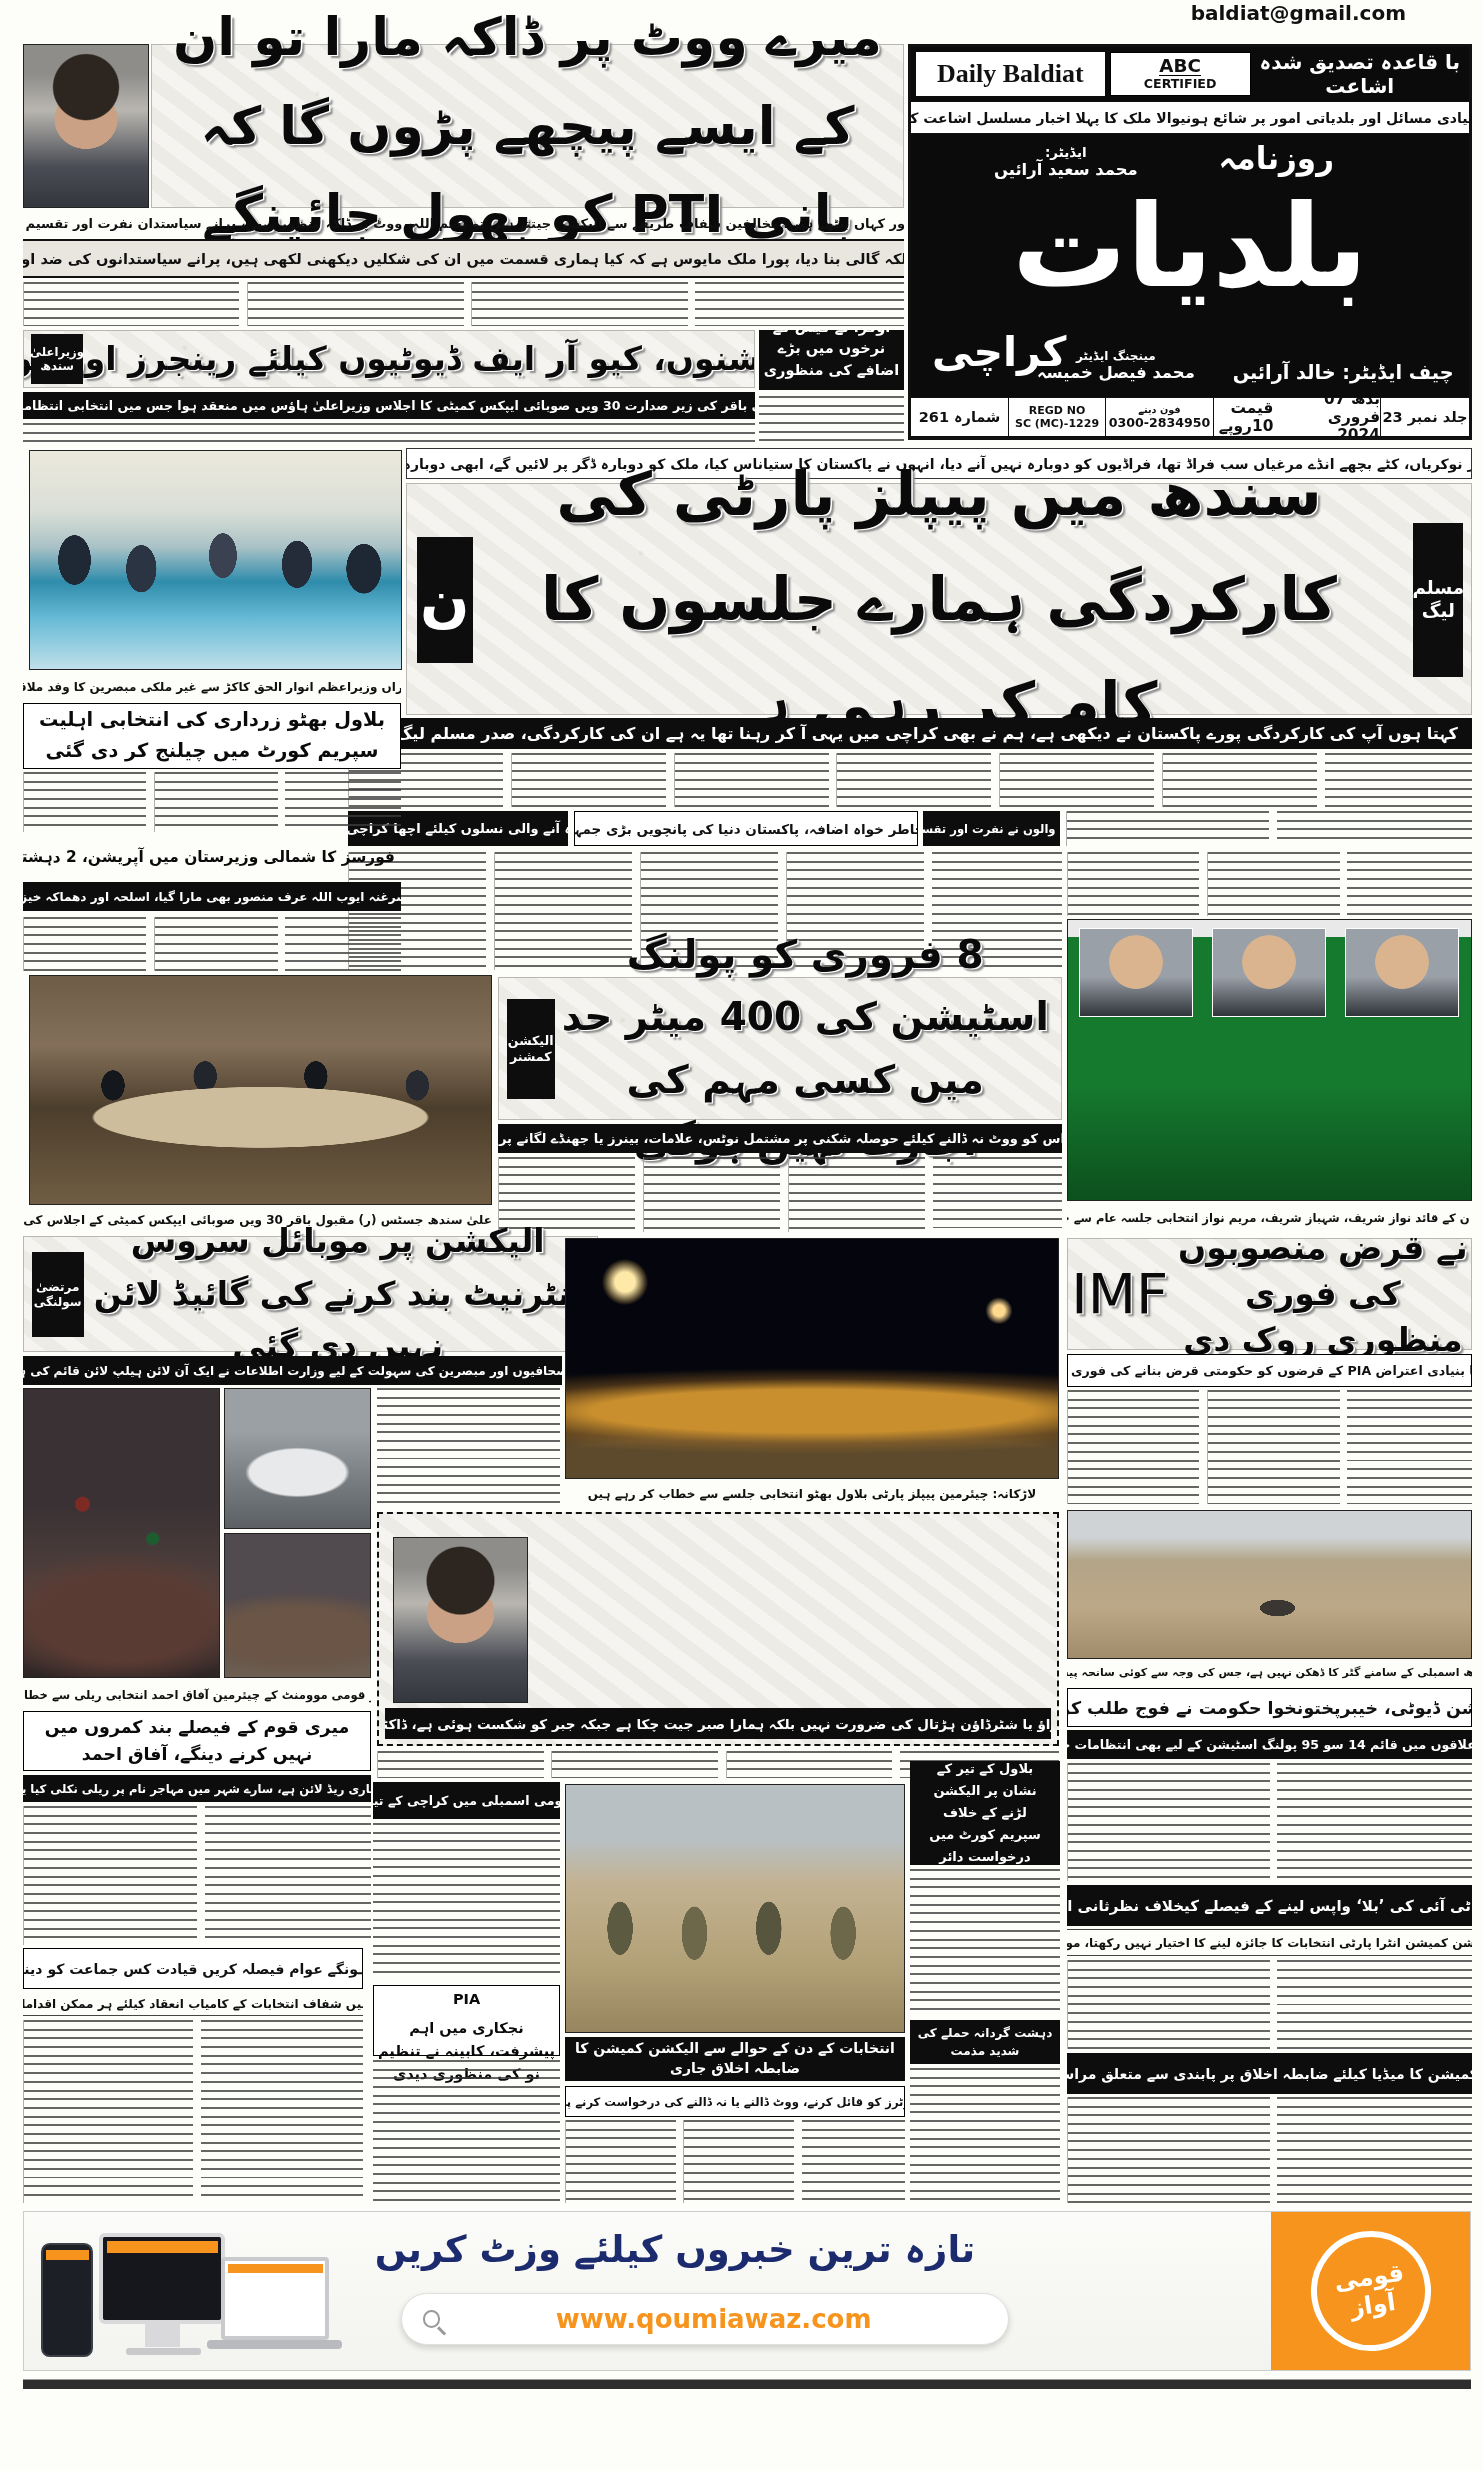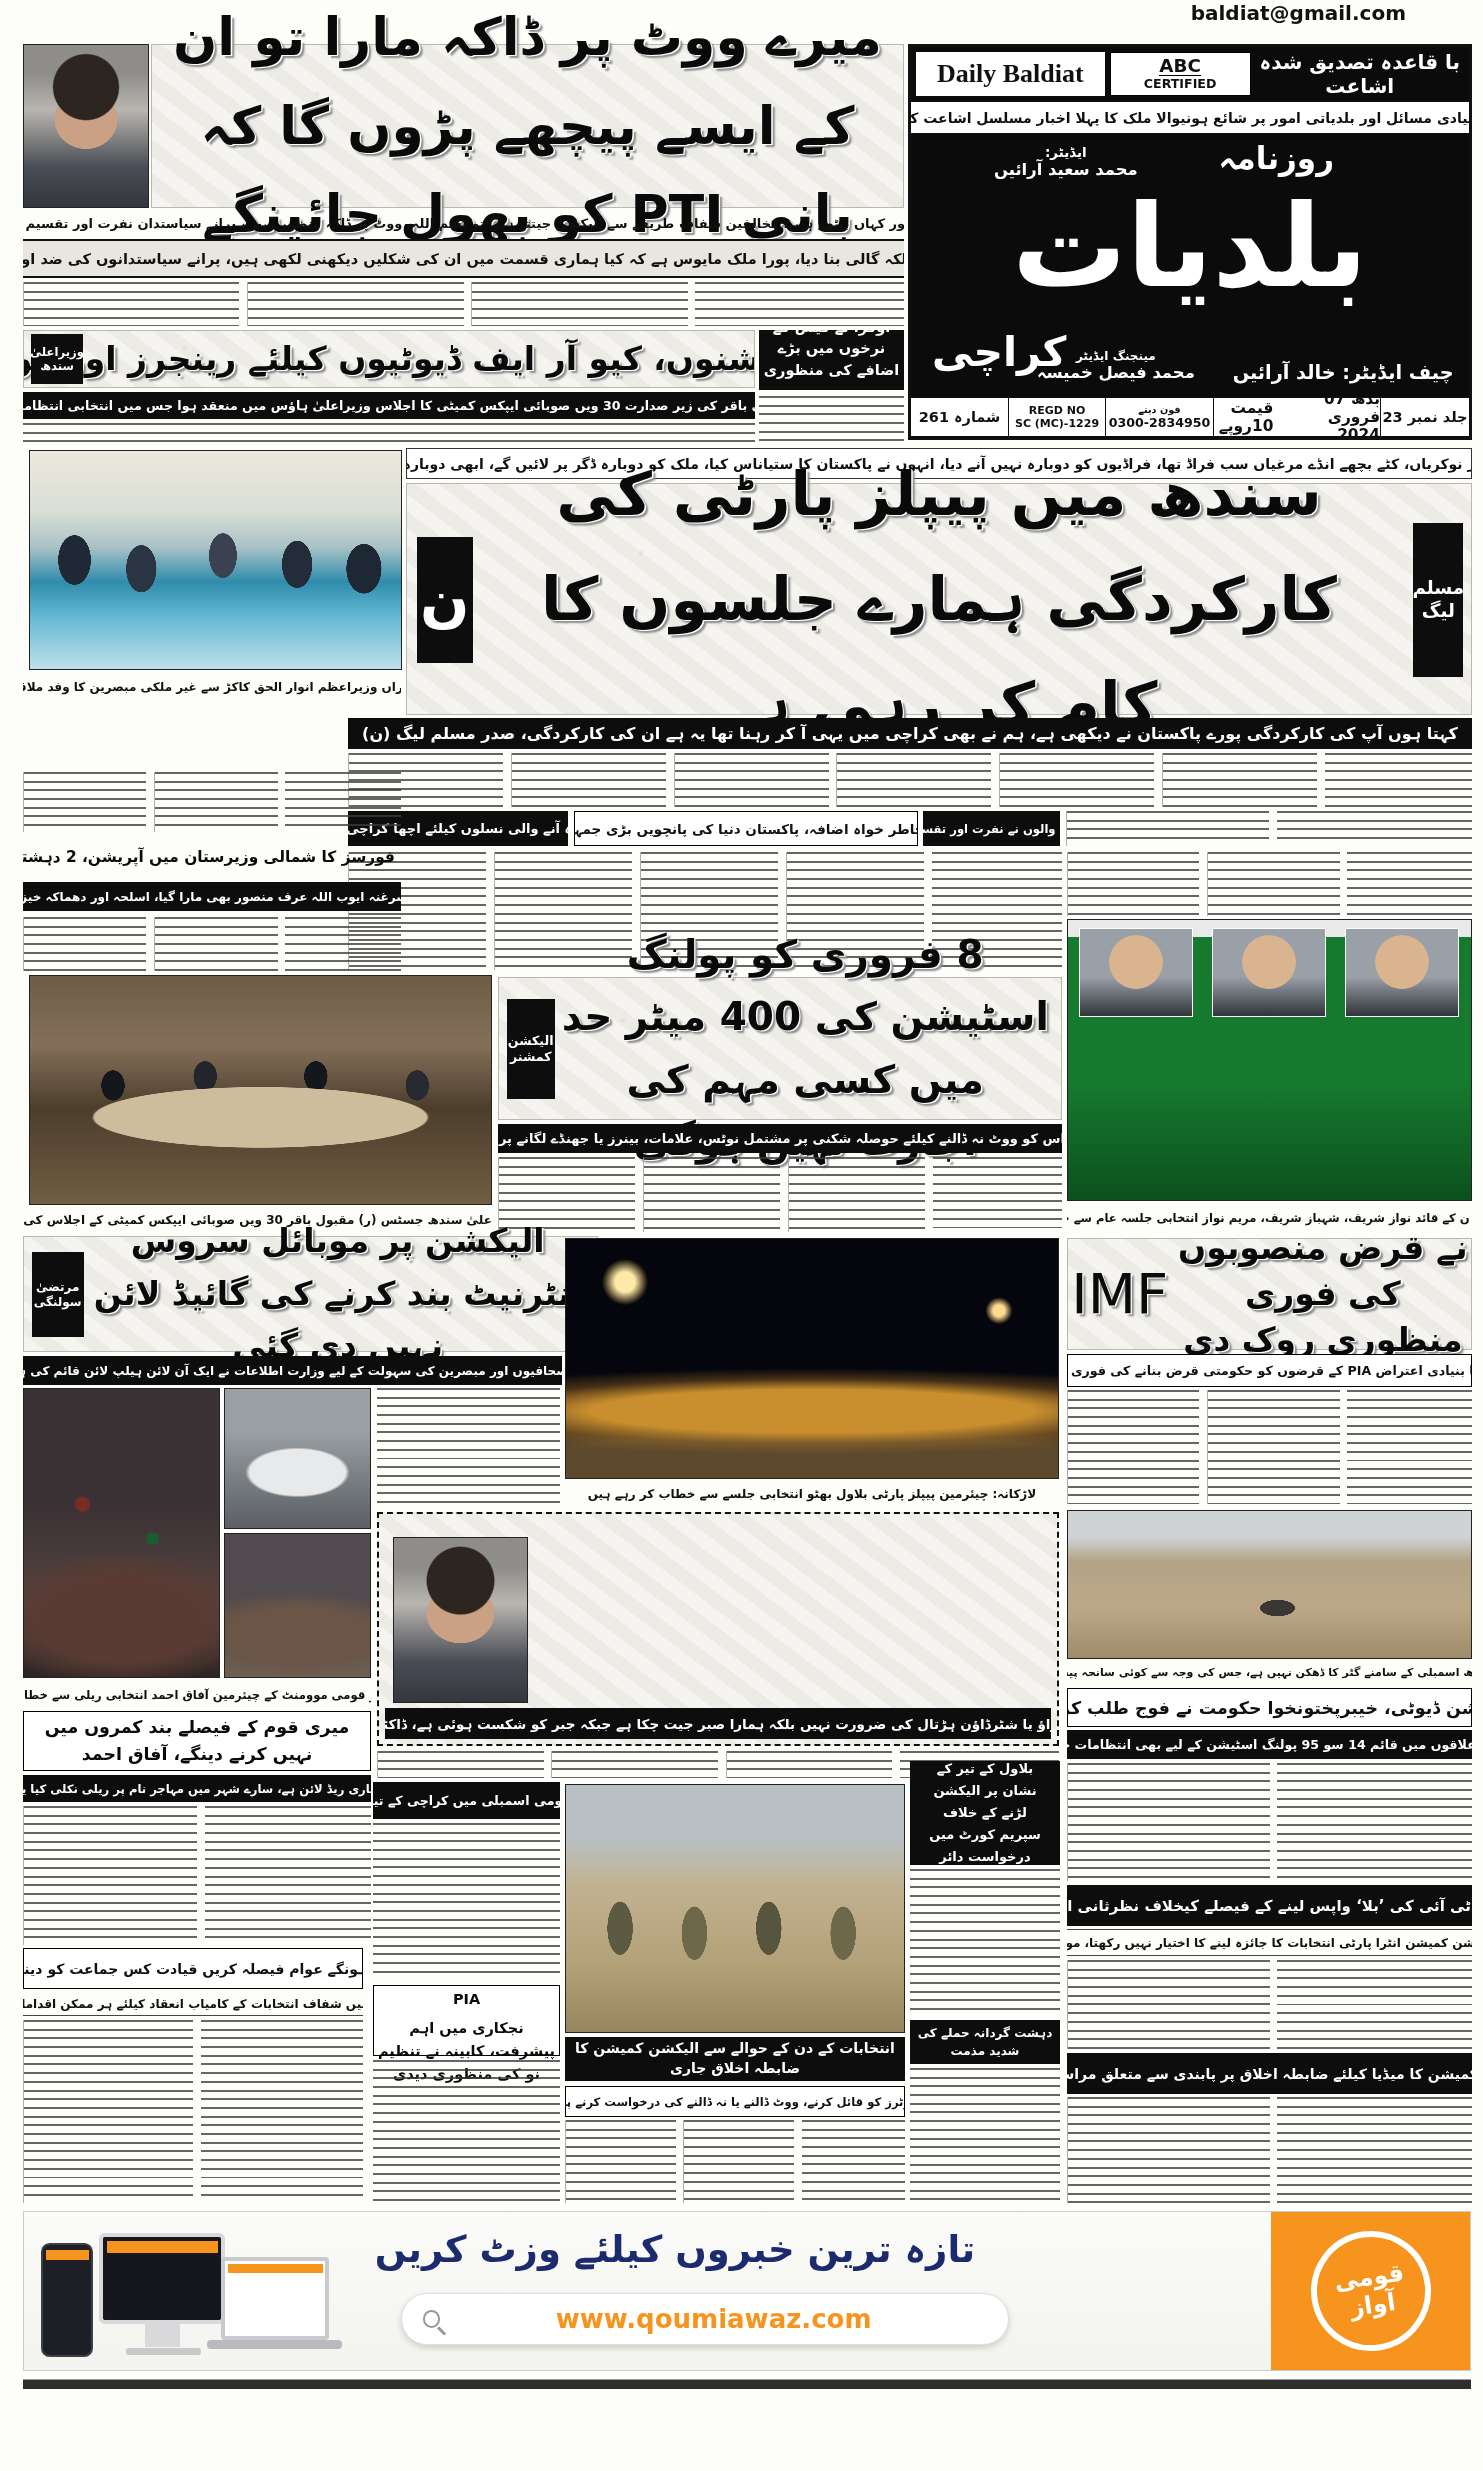--- a/index.html
+++ b/index.html
@@ -147,20 +147,21 @@
       <i></i>
     </div>
   <div class="a sim" style="left:1067px;top:852px;width:405px;height:64px">
       <i></i>
       <i></i>
       <i></i>
     </div>
 
   <div class="a photo ph1" style="left:29px;top:450px;width:373px;height:220px"></div>
   <div class="a cap nw" style="left:23px;top:674px;width:378px;height:25px;font-size:12px">اسلام آباد: نگراں وزیراعظم انوار الحق کاکڑ سے غیر ملکی مبصرین کا وفد ملاقات کر رہا ہے</div>
+  <div class="a hd bx" style="left:23px;top:703px;width:378px;height:66px;font-size:19.3px;line-height:1.6">بلاول بھٹو زرداری کی انتخابی اہلیت سپریم کورٹ میں چیلنج کر دی گئی</div>
   <div class="a sim" style="left:23px;top:772px;width:378px;height:60px">
       <i></i>
       <i></i>
       <i></i>
     </div>
   <div class="a hd nw" style="left:23px;top:836px;width:378px;height:42px;font-size:15.4px">سیکورٹی فورسز کا شمالی وزیرستان میں آپریشن، 2 دہشتگرد ہلاک</div>
   <div class="a bs nw" style="left:23px;top:882px;width:378px;height:29px;font-size:12px">دہشتگردوں کا سرغنہ ایوب اللہ عرف منصور بھی مارا گیا، اسلحہ اور دھماکہ خیز مواد بھی برآمد</div>
   <div class="a sim" style="left:23px;top:917px;width:378px;height:54px">
       <i></i>
       <i></i>

